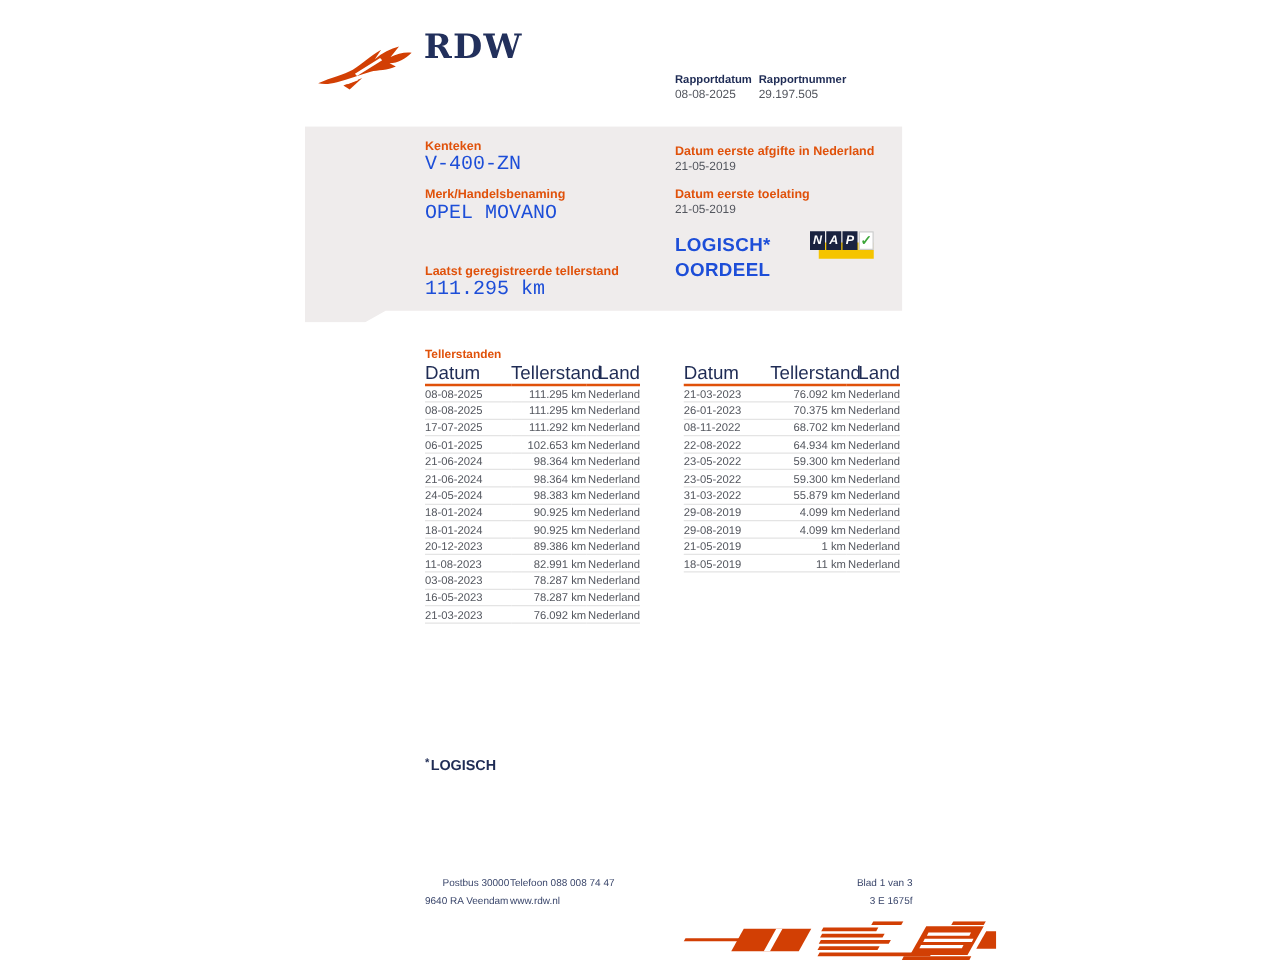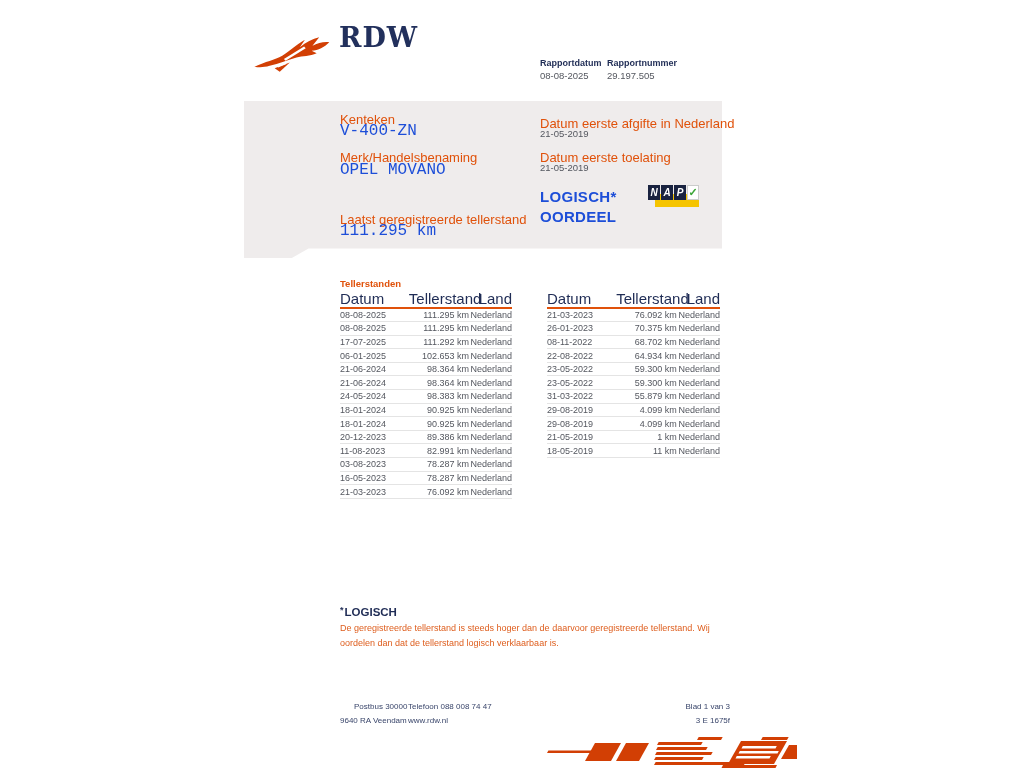--- a/index.html
+++ b/index.html
@@ -25,21 +25,21 @@
   }
   .meta-label { font-size:9px; font-weight:700; color:#1F2C55; }
   .meta-value { font-size:9.5px; color:#54575F; }
 
   
   .vehicle-box {
     left:244px; top:101px; width:478px; height:157px;
     background:#EFECEC;
     clip-path:polygon(0 0, 100% 0, 100% 94%, 13.5% 94%, 10% 100%, 0 100%);
   }
-  .field-label { font-size:13px; font-weight:400; color:#E0510A; }
+  .field-label { font-size:10px; font-weight:700; color:#E0510A; }
   .field-value-serif {
     font-family:Liberation Mono, monospace; font-size:16px; color:#1d4ed8;
   }
   .field-value-small { font-size:9.5px; color:#54575F; }
   .oordeel {
     font-size:15px; font-weight:700; color:#1d4ed8; letter-spacing:0.3px;
     line-height:19px;
   }
 
   
@@ -317,21 +317,20 @@
           <td>18-05-2019</td>
           <td class="r">11 km</td>
           <td class="r">Nederland</td>
         </tr>
       </tbody>
   </table>
 
   <div class="abs judgement-head">
     <span class="judgement-star">*</span><span>LOGISCH</span>
   </div>
-  <div class="abs judgement-body">De geregistreerde tellerstand is steeds hoger dan de daarvoor geregistreerde tellerstand. Wij oordelen dan dat de tellerstand logisch verklaarbaar is.</div>
 
   <div class="abs foot" style="left:340px; top:702px;padding-left:14px;">Postbus 30000</div>
   <div class="abs foot" style="left:340px; top:716px;">9640 RA Veendam</div>
   <div class="abs foot" style="left:408px; top:702px;">Telefoon 088 008 74 47</div>
   <div class="abs foot" style="left:408px; top:716px;">www.rdw.nl</div>
   <div class="abs foot foot-r" style="left:630px; top:702px; width:100px;">Blad 1 van 3</div>
   <div class="abs foot foot-r" style="left:630px; top:716px; width:100px;">3 E 1675f</div>
 
   <svg class="abs wing-svg" width="252" height="31" viewBox="0 0 252 31">
     <g fill="#D23F04">

